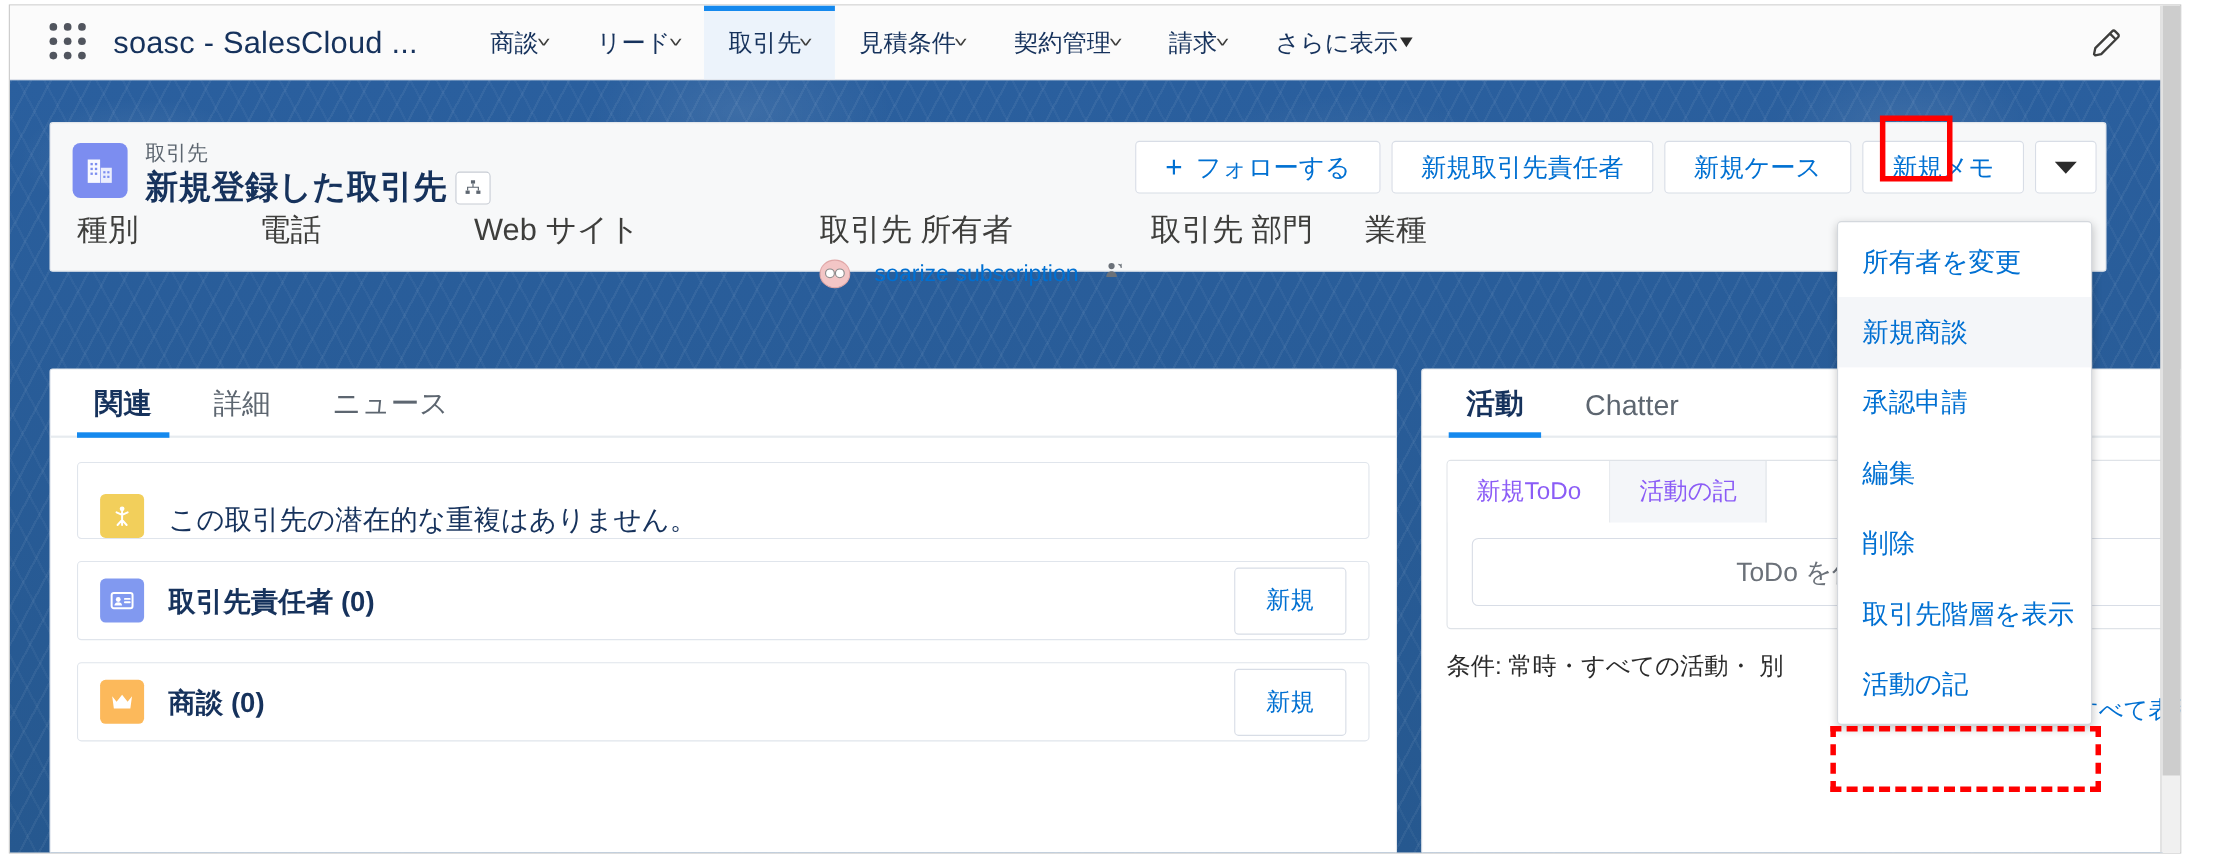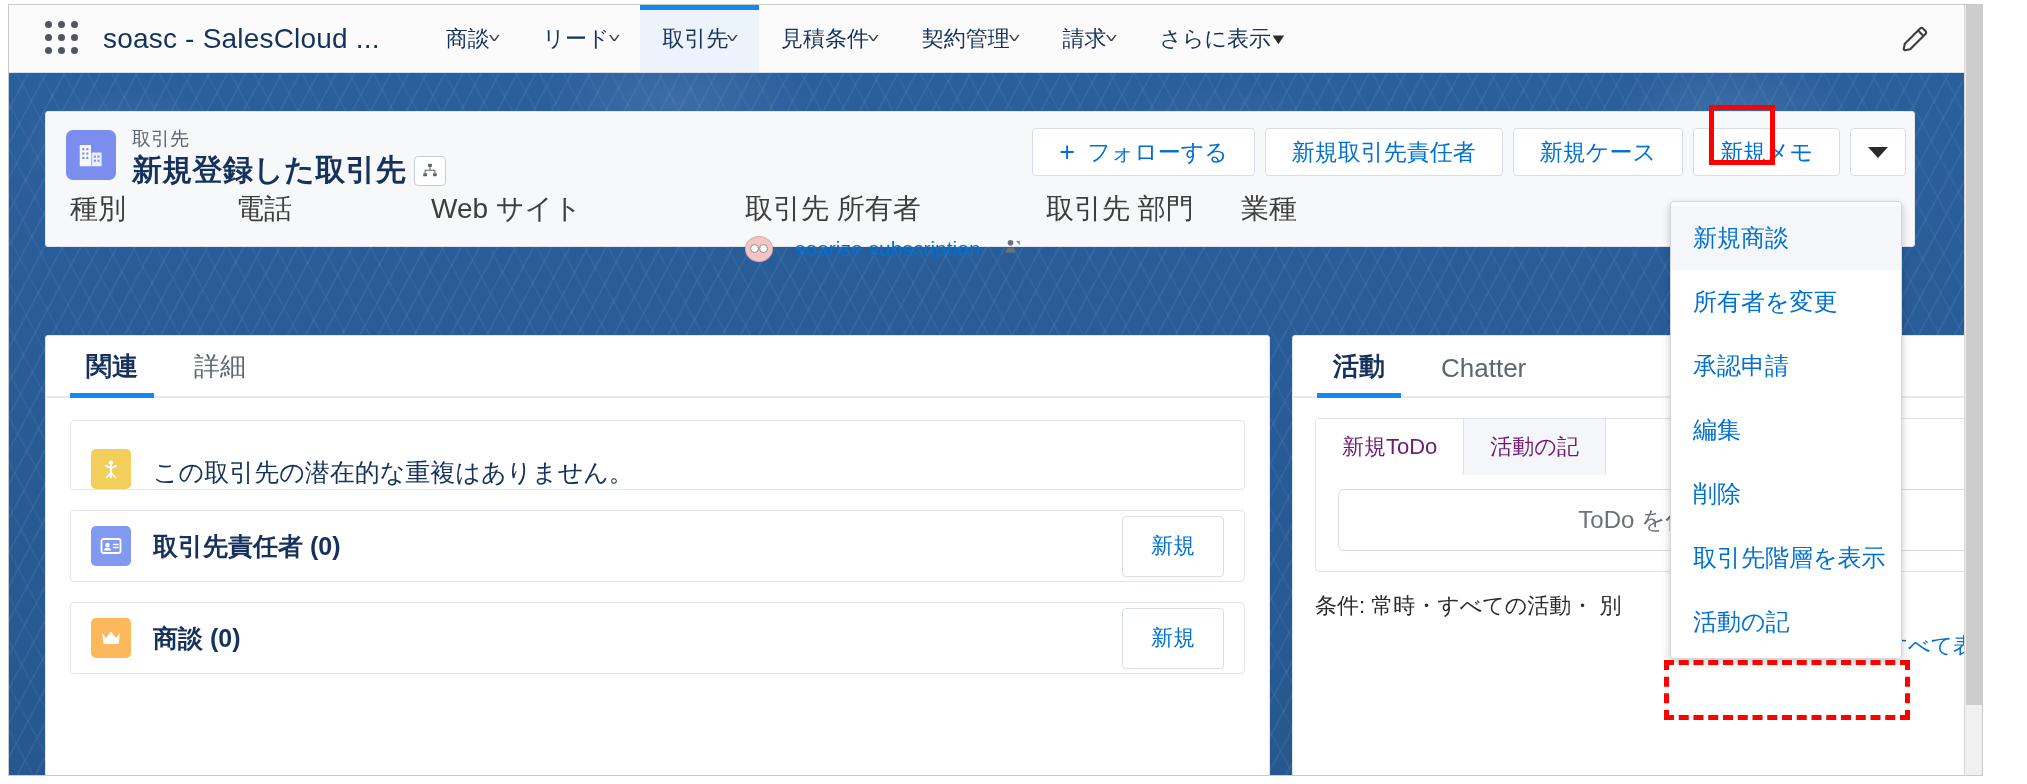--- a/index.html
+++ b/index.html
@@ -402,21 +402,21 @@
     overflow: hidden;
   }
   #composer-tabs {
     display: flex;
     height: 56px;
   }
   .ctab {
     padding: 0 26px;
     display: flex; align-items: center;
     font-size: 22px;
-    color: #701a75;
+    color: #8b5cf6;
     background: #fff;
     cursor: pointer;
     white-space: nowrap;
     border-right: 1px solid #dfe3e8;
   }
   .ctab.alt { background: #f4f6f9; }
   #composer-input {
     margin: 14px 22px 20px 22px;
     height: 62px;
     border: 1px solid #d8dde6;
@@ -626,20 +626,23 @@
   </div>
 
   <div id="left-card">
     <div class="tabbar">
       <div class="tab active">
         <span>関連</span>
       </div>
       <div class="tab">
         <span>詳細</span>
       </div>
+      <div class="tab">
+        <span>ニュース</span>
+      </div>
     </div>
 
     <div id="dup-banner">
       <span class="sq-icon ic-dup">
         <svg width="22" height="22" viewBox="0 0 24 24" aria-hidden="true">
           <circle cx="12" cy="5" r="2.4" fill="#ffffff"></circle>
           <path d="M12 8 L12 21 M12 11 L6.5 8.5 M12 11 L17.5 8.5 M12 16 L7.5 21 M12 16 L16.5 21" stroke="#ffffff" stroke-width="2" fill="none" stroke-linecap="round"></path>
         </svg>
       </span>
       <span id="dup-text">この取引先の潜在的な重複はありません。</span>
@@ -696,25 +699,25 @@
     </div>
 
     <div id="filter-text">条件: 常時・すべての活動・
 別</div>
     <div id="filter-links">
       <span>更新・すべて展開・すべて表示</span>
     </div>
   </div>
 
   <div id="action-menu">
+    <div class="menu-item">
+      <span>所有者を変更</span>
+    </div>
     <div class="menu-item hover">
       <span>新規商談</span>
-    </div>
-    <div class="menu-item">
-      <span>所有者を変更</span>
     </div>
     <div class="menu-item">
       <span>承認申請</span>
     </div>
     <div class="menu-item">
       <span>編集</span>
     </div>
     <div class="menu-item">
       <span>削除</span>
     </div>

